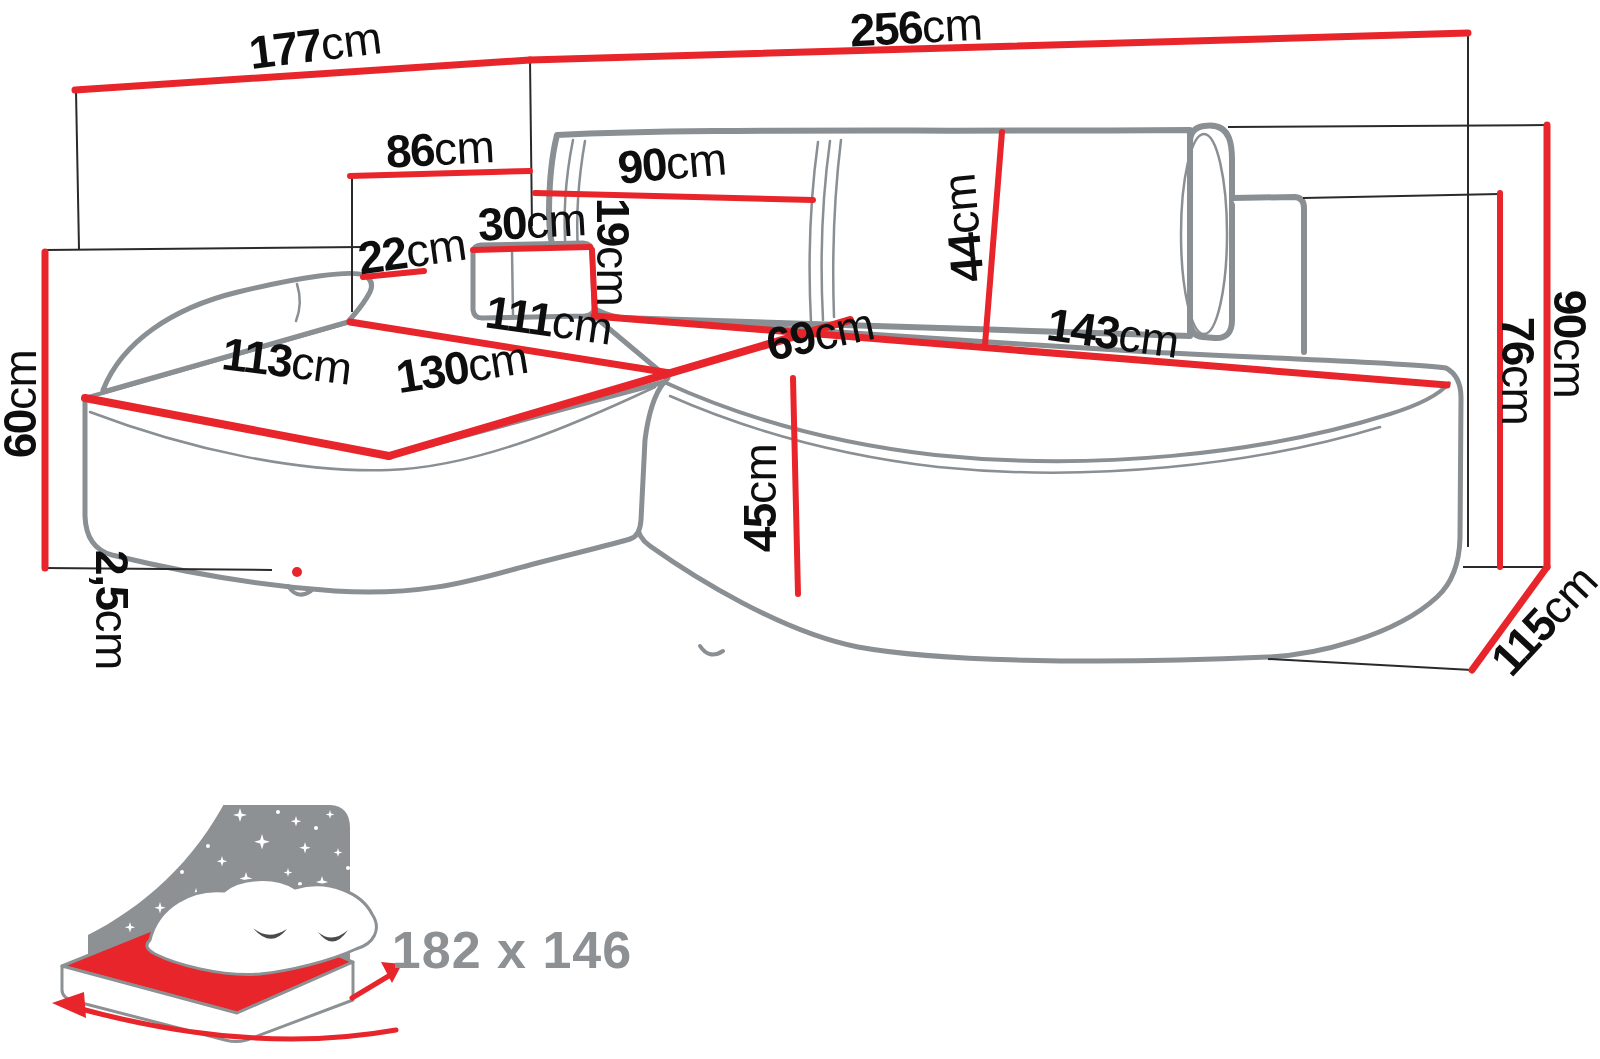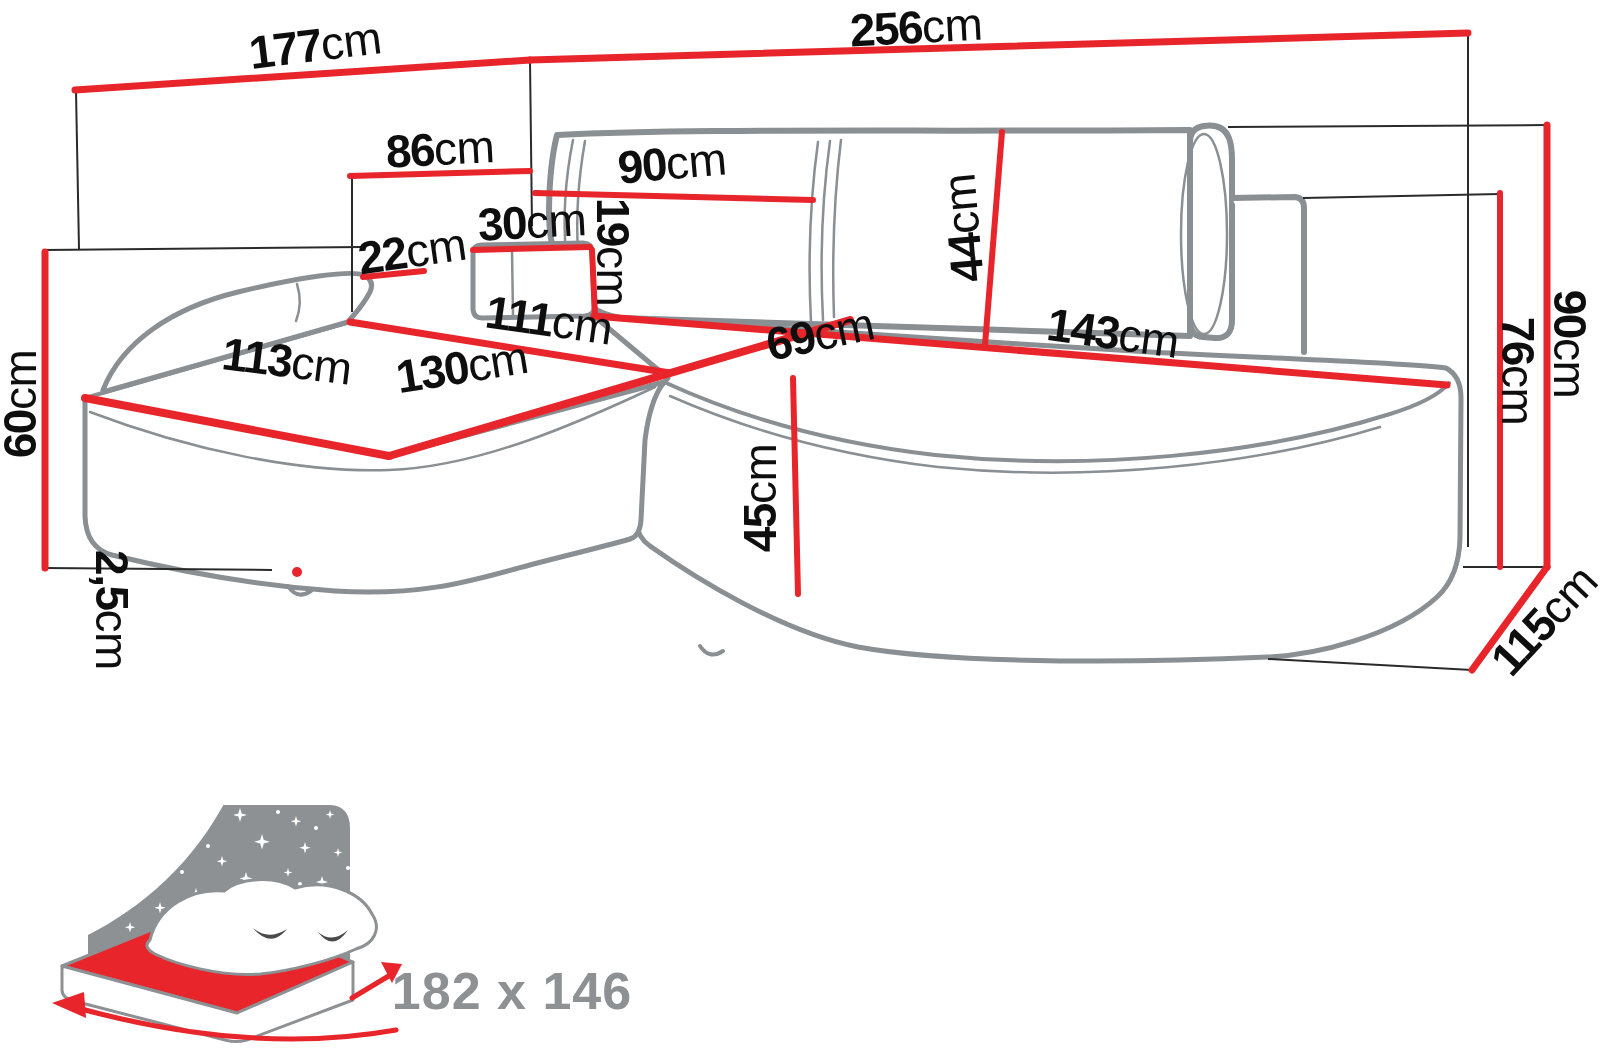--- a/index.html
+++ b/index.html
@@ -3,21 +3,21 @@
 <meta charset="utf-8">
 <style>
   html,body{margin:0;padding:0;background:#fff;}
   #stage{position:relative;width:1600px;height:1059px;background:#fff;overflow:hidden;
          font-family:"Liberation Sans",sans-serif;}
   #stage svg{position:absolute;left:0;top:0;}
   .dim{position:absolute;white-space:nowrap;color:#0e0e0e;
        font-size:46px;font-weight:700;letter-spacing:-1.5px;line-height:1;}
   .dim .u{font-weight:400;letter-spacing:-0.5px;}
   .bedsize{position:absolute;white-space:nowrap;color:#8d9194;
-       font-size:52px;font-weight:700;letter-spacing:1px;line-height:1;margin-top:41px;}
+       font-size:52px;font-weight:700;letter-spacing:1px;line-height:1;}
 </style>
 </head>
 <body>
 
 <div id="stage">
 
 <svg width="1600" height="1059" viewBox="0 0 1600 1059">
 
   <g stroke="#8a8f93" stroke-width="5" fill="none" stroke-linecap="round" stroke-linejoin="round">
 

